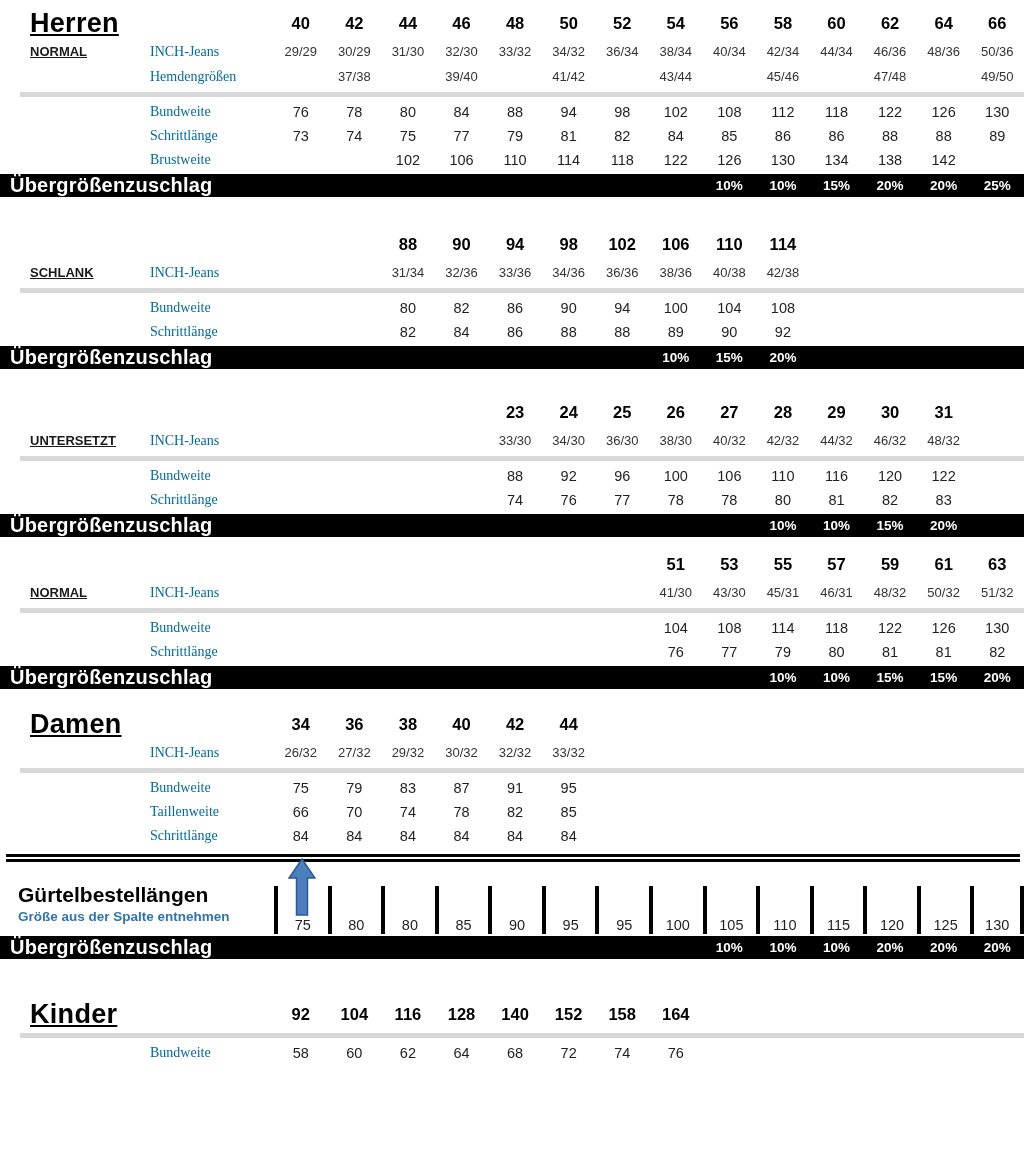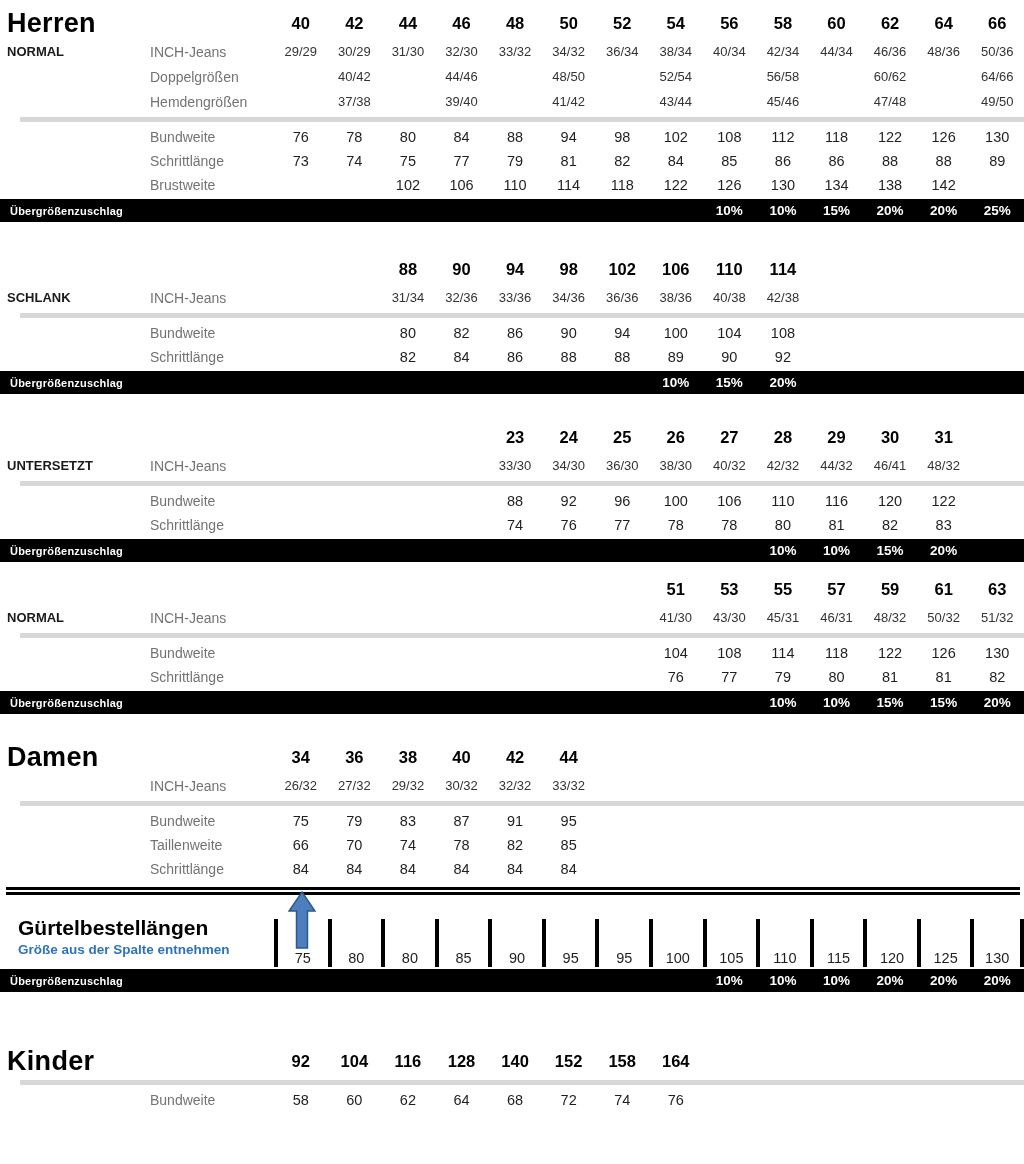--- a/index.html
+++ b/index.html
@@ -4,44 +4,44 @@
 <style>
   html,body{margin:0;padding:0;background:#fff;}
   body{width:1024px;font-family:"Liberation Sans",sans-serif;color:#1f1f1f;
        -webkit-font-smoothing:antialiased;}
   #chart{padding:6px 0 10px 0;}
   .section{width:1024px;}
   .section.herren-normal{margin-top:2px;}
   .section.schlank{margin-top:32px;}
   .section.untersetzt{margin-top:28px;}
   .section.bauch{margin-top:12px;}
-  .section.damen{margin-top:28px;}
+  .section.damen{margin-top:20px;}
   .section.guertel{margin-top:0;border-radius:24px;}
-  .section.kinder{margin-top:54px;}
+  .section.kinder{margin-top:40px;}
 
   .trow{display:grid;grid-template-columns:150px 124px repeat(14,1fr);
         align-items:center;height:25px;}
   .trow.sizes{height:31px;}
   .trow.val{height:24px;}
   .cell{white-space:nowrap;}
   .cell.data{text-align:center;font-size:14.5px;}
   .trow.sizes .cell.data{font-weight:bold;font-size:16.5px;color:#000;}
   .trow.inch .cell.data{font-size:13px;color:#333;}
-  .cell.seclabel{padding-left:7px;font-weight:bold;font-size:13px;color:#1a1a1a;}
+  .cell.seclabel{padding-left:30px;font-weight:bold;font-size:13px;color:#1a1a1a;text-decoration:underline;}
   .cell.seclabel.heading{font-size:27px;font-weight:bold;color:#000;letter-spacing:.3px;}
-  .cell.rowlabel{font-size:14px;color:#737373;}
+  .cell.rowlabel{font-size:14px;color:#0369a1;font-family:Liberation Serif, serif;}
 
   .gray-sep{height:5px;background:var(--sep,#d8d8d8);margin:3px 0 3px 20px;}
   .double-line{height:2px;background:#fff;border-top:3px solid #000;
                border-bottom:3px solid #000;margin:6px 4px 0 6px;}
 
   .surcharge{display:grid;grid-template-columns:274px repeat(14,1fr);
              align-items:center;background:var(--bar,#000);color:#fff;
              height:23px;margin-top:2px;}
-  .surcharge .bar-label{font-weight:bold;font-size:11px;padding-left:10px;
+  .surcharge .bar-label{font-weight:bold;font-size:20px;padding-left:10px;
                         letter-spacing:.2px;}
   .surcharge .cell{text-align:center;font-size:13.5px;font-weight:bold;color:#fff;}
 
   .belt{position:relative;height:72px;}
   .belt-head{position:absolute;left:18px;bottom:10px;}
   .belt-title{font-weight:bold;font-size:21px;color:#000;}
   .belt-sub{font-weight:bold;font-size:13.5px;color:var(--accent,#2e74b5);margin-top:2px;}
   .belt-cells{position:absolute;left:274px;right:0;bottom:0;height:48px;
               display:grid;grid-template-columns:repeat(14,1fr);}
   .belt-cell{border-left:4px solid #000;display:flex;align-items:flex-end;
@@ -85,38 +85,20 @@
         <div class="cell data">38/34</div>
         <div class="cell data">40/34</div>
         <div class="cell data">42/34</div>
         <div class="cell data">44/34</div>
         <div class="cell data">46/36</div>
         <div class="cell data">48/36</div>
         <div class="cell data">50/36</div>
       </div>
       <div class="trow inch">
         <div class="cell seclabel"></div>
-        <div class="cell rowlabel">Doppelgrößen</div>
-        <div class="cell data"></div>
-        <div class="cell data">40/42</div>
-        <div class="cell data"></div>
-        <div class="cell data">44/46</div>
-        <div class="cell data"></div>
-        <div class="cell data">48/50</div>
-        <div class="cell data"></div>
-        <div class="cell data">52/54</div>
-        <div class="cell data"></div>
-        <div class="cell data">56/58</div>
-        <div class="cell data"></div>
-        <div class="cell data">60/62</div>
-        <div class="cell data"></div>
-        <div class="cell data">64/66</div>
-      </div>
-      <div class="trow inch">
-        <div class="cell seclabel"></div>
         <div class="cell rowlabel">Hemdengrößen</div>
         <div class="cell data"></div>
         <div class="cell data">37/38</div>
         <div class="cell data"></div>
         <div class="cell data">39/40</div>
         <div class="cell data"></div>
         <div class="cell data">41/42</div>
         <div class="cell data"></div>
         <div class="cell data">43/44</div>
         <div class="cell data"></div>
@@ -317,21 +299,21 @@
         <div class="cell data"></div>
         <div class="cell data"></div>
         <div class="cell data"></div>
         <div class="cell data">33/30</div>
         <div class="cell data">34/30</div>
         <div class="cell data">36/30</div>
         <div class="cell data">38/30</div>
         <div class="cell data">40/32</div>
         <div class="cell data">42/32</div>
         <div class="cell data">44/32</div>
-        <div class="cell data">46/41</div>
+        <div class="cell data">46/32</div>
         <div class="cell data">48/32</div>
         <div class="cell data"></div>
       </div>
       <div class="gray-sep"></div>
       <div class="trow val">
         <div class="cell seclabel"></div>
         <div class="cell rowlabel">Bundweite</div>
         <div class="cell data"></div>
         <div class="cell data"></div>
         <div class="cell data"></div>

